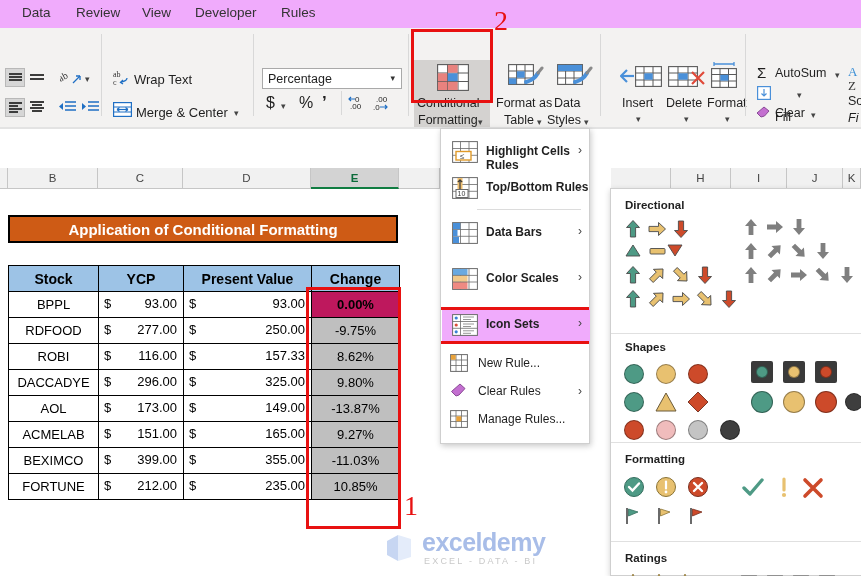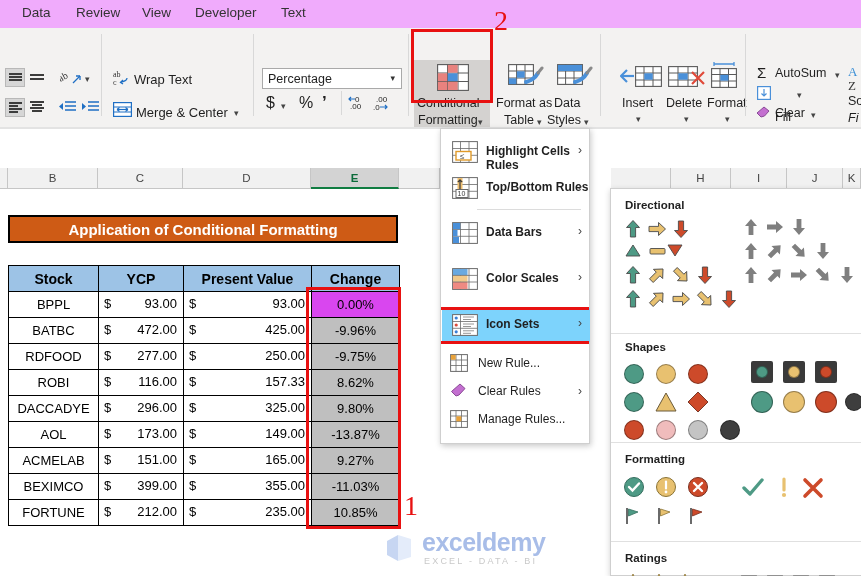--- a/index.html
+++ b/index.html
@@ -59,29 +59,29 @@
   table.grid td, table.grid th { border: 1px solid #000; height: 26px; font-size: 13px; color: #000; }
   table.grid th { background: #9dc3e6; font-weight: bold; text-align: center; font-size: 14px; }
   td.stock { width: 90px; text-align: center; }
   td.money { width: 85px; position: relative; }
   td.money .ds { position: absolute; left: 5px; top: 4px; }
   td.money .vv { position: absolute; right: 6px; top: 4px; }
   td.money2 { width: 128px; position: relative; }
   td.money2 .ds { position: absolute; left: 5px; top: 4px; }
   td.money2 .vv { position: absolute; right: 6px; top: 4px; }
   td.chg { width: 88px; text-align: center; background: #bfbfbf; }
-  td.chg.white { background: #d946ef; }
+  td.chg.white { background: #be185d; font-weight: bold; }
 
   
   .menu { position: absolute; left: 440px; top: 128px; width: 150px; height: 316px;
           background: #ffffff; border: 1px solid #cfcfcf; box-shadow: 1px 2px 6px rgba(0,0,0,.22); }
   .mi { position: absolute; left: 1px; width: 148px; height: 34px; }
   .mi .mtext { position: absolute; left: 44px; top: 9px; font-size: 12px; font-weight: bold; color: #1f1f1f; }
   .mi .marrow { position: absolute; right: 8px; top: 8px; font-size: 12px; color: #444; }
-  .mi.sel { background: #7dd3fc; }
+  .mi.sel { background: #f0abfc; }
   .mi2 { position: absolute; left: 1px; width: 148px; height: 26px; }
   .mi2 .mtext { position: absolute; left: 36px; top: 5px; font-size: 12px; color: #1f1f1f; }
   .mi2 .marrow { position: absolute; right: 8px; top: 5px; font-size: 12px; color: #444; }
   .msep { position: absolute; left: 36px; width: 104px; height: 1px; background: #dcdcdc; }
 
   
   .flyout { position: absolute; left: 610px; top: 188px; width: 251px; height: 388px;
             background: #ffffff; border: 1px solid #cfcfcf; border-right: none;
             box-shadow: 0 2px 6px rgba(0,0,0,.18); }
   .fl-head { position: absolute; font-size: 11.5px; font-weight: bold; color: #1f1f1f; }
@@ -99,21 +99,21 @@
 </head>
 <body>
 
 <div id="root">
 
   <div class="tabbar">
     <div class="tab" style="left:22px">Data</div>
     <div class="tab" style="left:76px">Review</div>
     <div class="tab" style="left:142px">View</div>
     <div class="tab" style="left:195px">Developer</div>
-    <div class="tab" style="left:281px">Text</div>
+    <div class="tab" style="left:281px">Rules</div>
   </div>
 
   <div class="ribbon">
 
     <div class="align-box sel" style="left:5px; top:40px;">
       <div class="align-line" style="left:3px; top:4px;  width:13px;"></div>
       <div class="align-line" style="left:3px; top:7px;  width:13px;"></div>
       <div class="align-line" style="left:3px; top:10px; width:13px;"></div>
     </div>
     <div class="align-box" style="left:28px; top:40px;">
@@ -358,32 +358,20 @@
           <td class="stock">BPPL</td>
           <td class="money">
             <span class="ds">$</span>
             <span class="vv">93.00</span>
           </td>
           <td class="money2">
             <span class="ds">$</span>
             <span class="vv">93.00</span>
           </td>
           <td class="chg white">0.00%</td>
-        </tr>
-        <tr>
-          <td class="stock">BATBC</td>
-          <td class="money">
-            <span class="ds">$</span>
-            <span class="vv">472.00</span>
-          </td>
-          <td class="money2">
-            <span class="ds">$</span>
-            <span class="vv">425.00</span>
-          </td>
-          <td class="chg">-9.96%</td>
         </tr>
         <tr>
           <td class="stock">RDFOOD</td>
           <td class="money">
             <span class="ds">$</span>
             <span class="vv">277.00</span>
           </td>
           <td class="money2">
             <span class="ds">$</span>
             <span class="vv">250.00</span>

